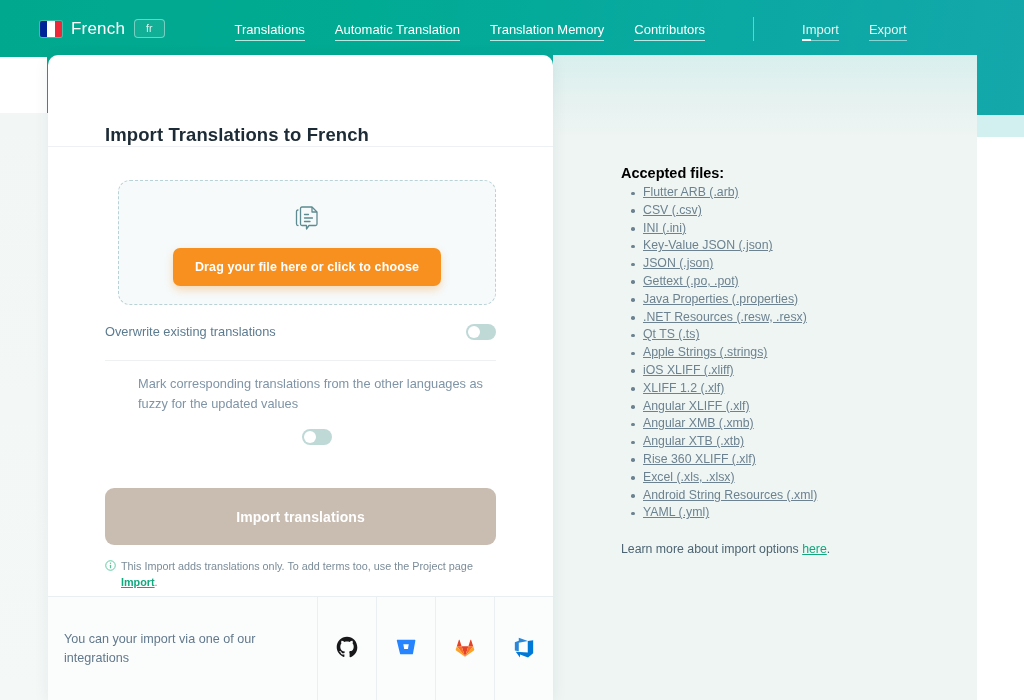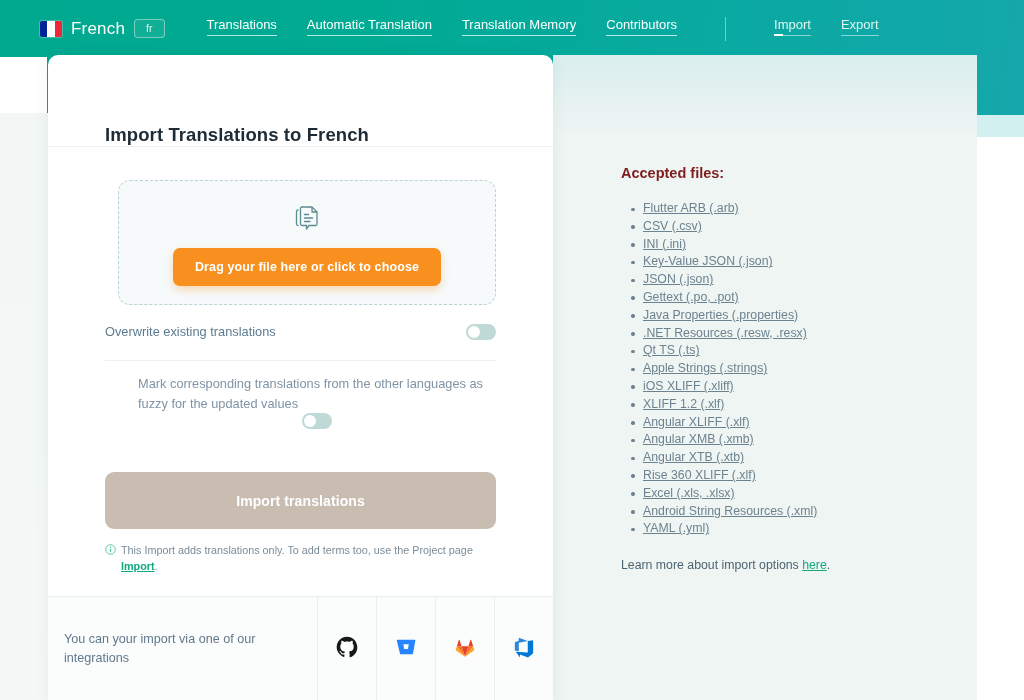--- a/index.html
+++ b/index.html
@@ -91,21 +91,21 @@
   .lang-code {
     color: #d9f3ee;
     font-size: 10.5px;
     border: 1px solid rgba(255,255,255,.42);
     border-radius: 4px;
     padding: 3px 11px 4px;
     line-height: 1;
     background: rgba(255,255,255,.07);
   }
 
-  .nav-links { display: flex; align-items: flex-start; gap: 30px; }
+  .nav-links { display: flex; align-items: flex-end; gap: 30px; margin-left: 28px; }
   .nav-link {
     color: #ffffff;
     font-size: 13px;
     text-decoration: none;
     border-bottom: 1.5px solid rgba(255,255,255,.72);
     padding-bottom: 3px;
     white-space: nowrap;
     cursor: pointer;
   }
   .nav-sep {
@@ -181,20 +181,21 @@
     cursor: pointer;
     box-shadow: 0 4px 9px rgba(247,144,30,.30);
     letter-spacing: .1px;
   }
 
   
   .opt-row {
     display: flex;
     align-items: center;
     justify-content: space-between;
+    gap: 16px;
     padding: 17px 0 18px;
   }
   .opt-row + .opt-row { border-top: 1px solid #edf1f2; }
   .opt-row.indented { padding-left: 33px; padding-top: 13px; padding-bottom: 19px; flex-direction: column; }
   .opt-label {
     font-size: 12.8px;
     color: #5c7b90;
     line-height: 1.55;
   }
   .opt-row.indented .opt-label { color: #7f94a6; }
@@ -283,22 +284,22 @@
   .side::before {
     content: "";
     position: absolute;
     left: 0; top: -82px;
     width: 424px; height: 82px;
     background: linear-gradient(180deg, #d8efee 0%, #e6f2f0 55%, #eef5f3 100%);
   }
   .side-title {
     font-size: 14.5px;
     font-weight: bold;
-    color: #7f1d1d;
-    margin-bottom: 19px;
+    color: #000000;
+    margin-bottom: 3px;
   }
   .file-list { list-style: none; padding-left: 22px; }
   .file-list li {
     position: relative;
     font-size: 12.3px;
     line-height: 17.8px;
     color: #6d8290;
   }
   .file-list li::before {
     content: "";

